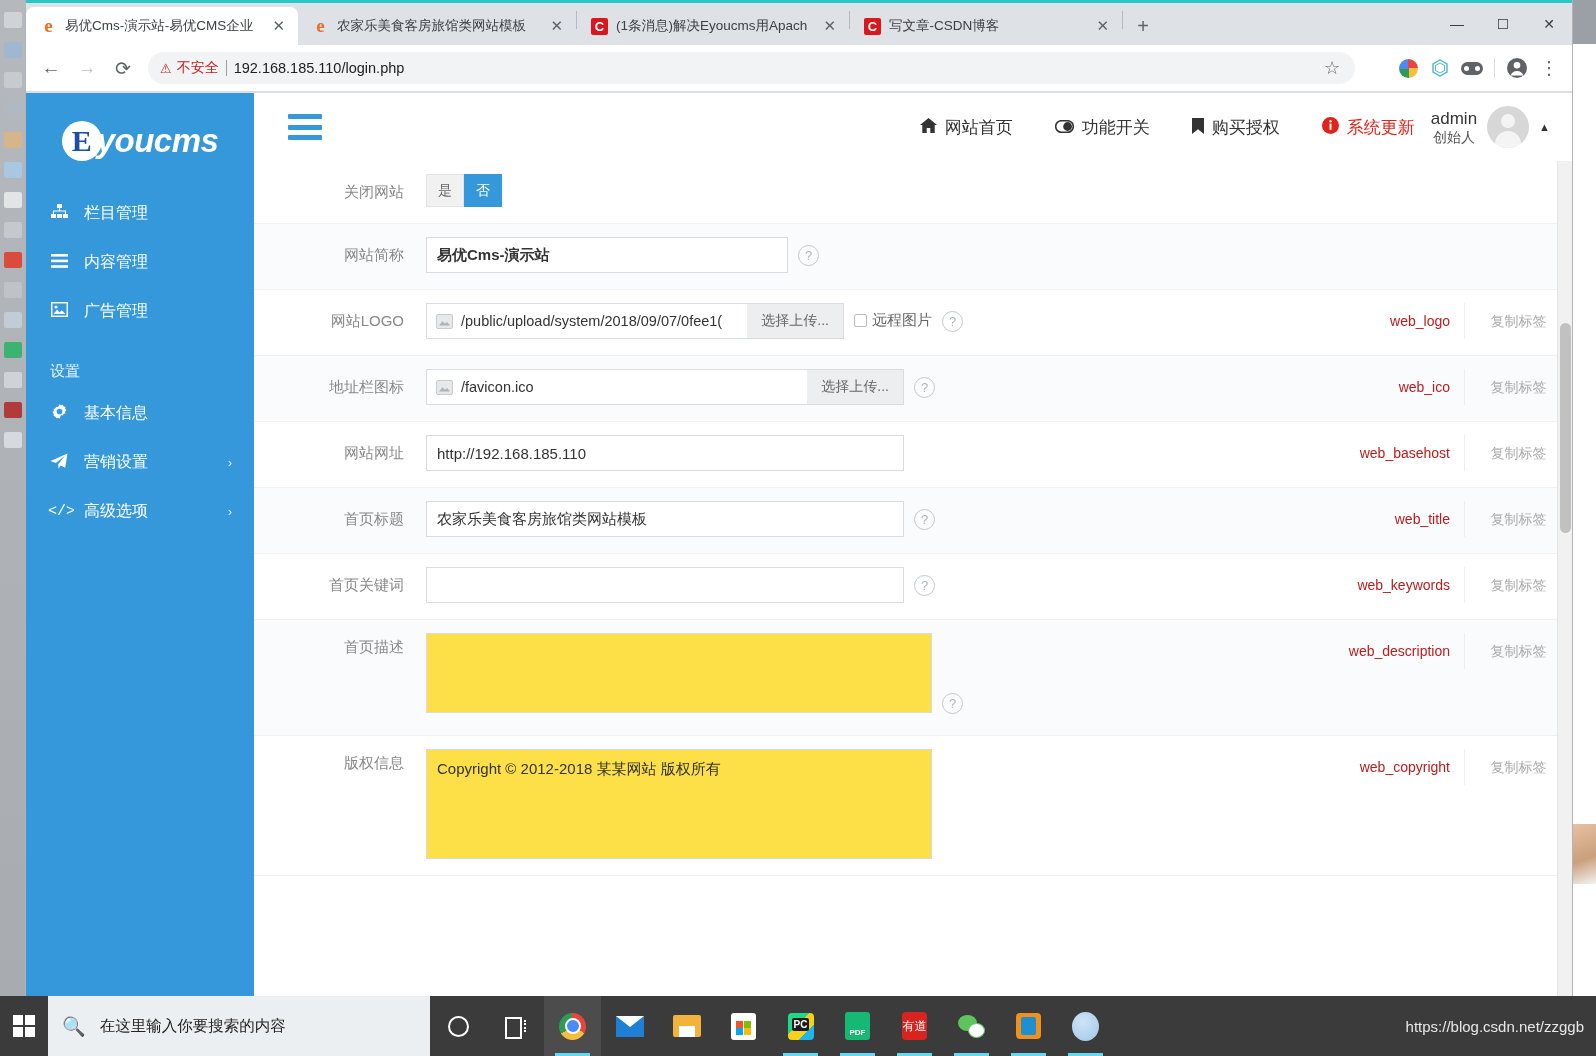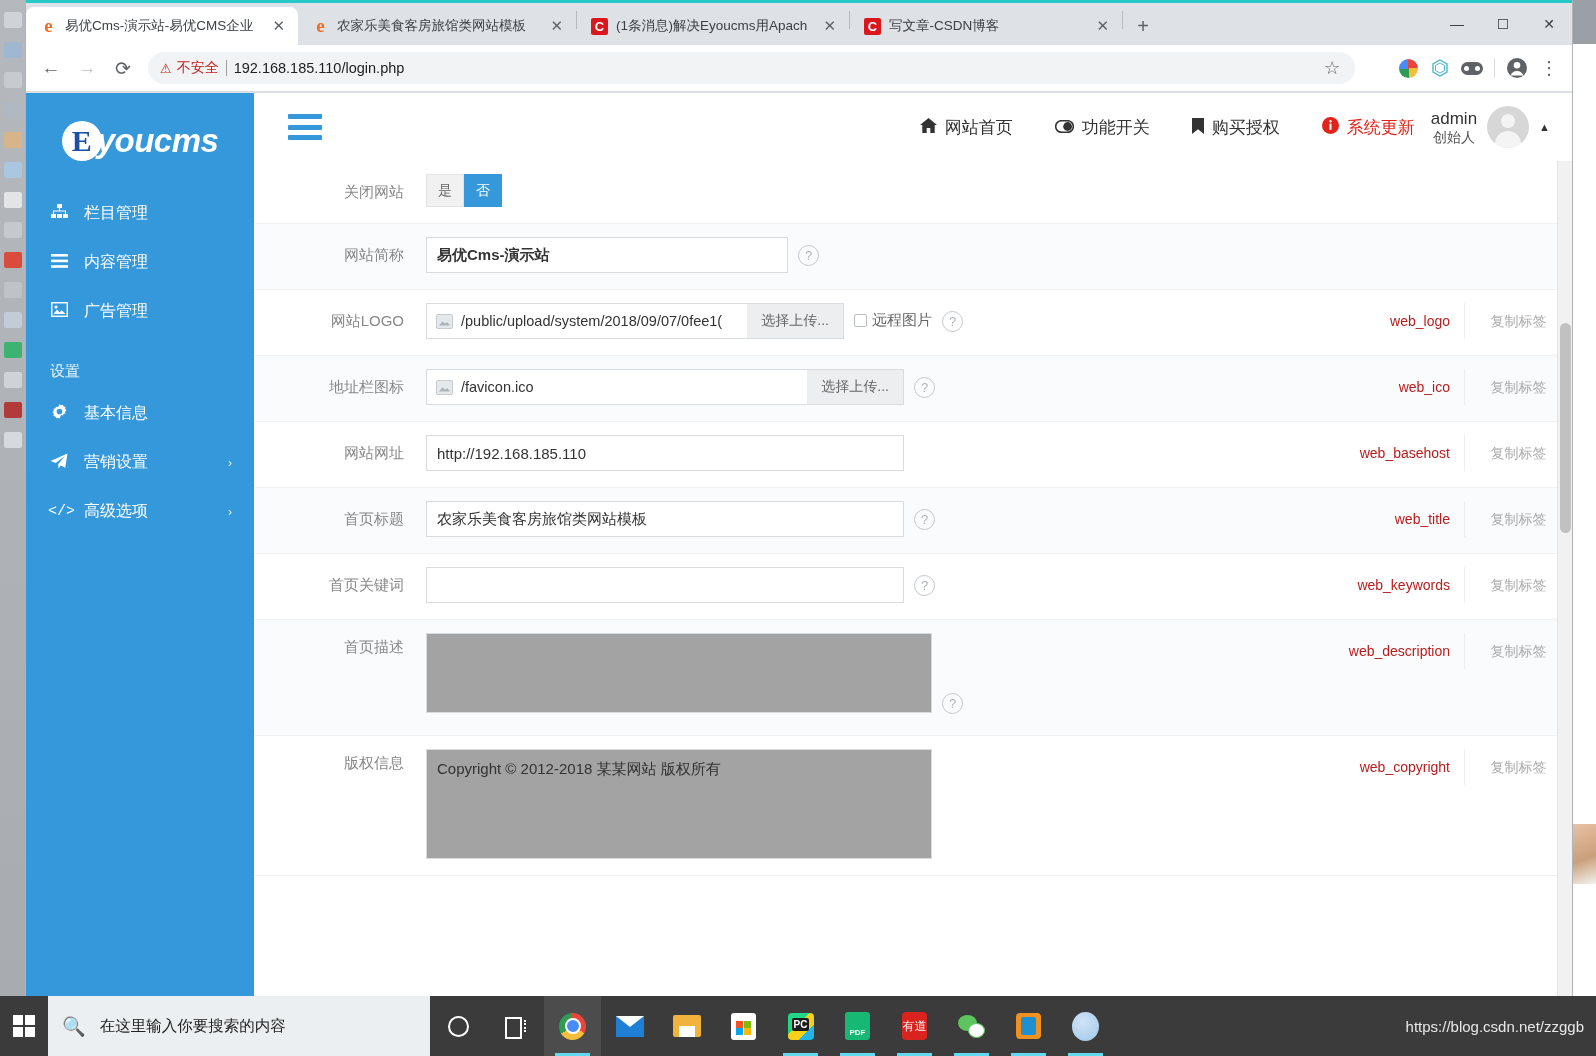--- a/index.html
+++ b/index.html
@@ -132,21 +132,21 @@
   .fileinput{ display:flex; align-items:center; border:1px solid #d8dbdf; height:36px; background:#fff; overflow:hidden;}
   .fileinput .imgico{ width:17px;height:15px; margin:0 8px 0 9px; background:#e6e9ec; border:1px solid #c8ccd0;
      border-radius:2px; position:relative; flex:0 0 17px;}
   .fileinput .imgico:after{ content:""; position:absolute;left:2px;bottom:2px;width:11px;height:6px;
      background:#aeb3b8; clip-path:polygon(0 100%,32% 30%,55% 72%,74% 40%,100% 100%);}
   .fileinput .fpath{ flex:1; font-size:14.5px; color:#333; white-space:nowrap; overflow:hidden; padding-right:6px;}
   .fileinput .upbtn{ background:#eceeef; color:#666; font-size:14px; height:34px; padding:0 14px;
      display:flex;align-items:center; cursor:pointer;}
   .chkwrap{ display:flex;align-items:center; gap:5px; margin-top:8px; font-size:15px; color:#666;}
   .chkbox{ width:13px;height:13px;border:1px solid #b9bdc1;background:#fff;border-radius:2px;cursor:pointer;}
-  .tarea{ border:1px solid #d8dbdf; background:#a3a3a3; font-size:15px; color:#333; padding:8px 10px;
+  .tarea{ border:1px solid #d8dbdf; background:#fde047; font-size:15px; color:#333; padding:8px 10px;
      resize:none; font-family:"Liberation Sans",sans-serif; line-height:1.5;}
 
   
   #page-scroll{ position:absolute; right:0; top:0; width:15px; height:903px; background:#f1f1f1; border-left:1px solid #e4e4e4;}
   #page-thumb{ position:absolute; left:2px; top:230px; width:11px; height:210px; background:#c1c1c1; border-radius:6px; cursor:pointer;}
 
   
   #topbar{ position:absolute; left:228px; top:0; right:0; height:68px; background:#fff; display:flex; align-items:center;
      z-index:5;}
   #hamburger{ margin-left:34px; width:34px;height:26px; display:flex;flex-direction:column;justify-content:space-between;cursor:pointer;}

